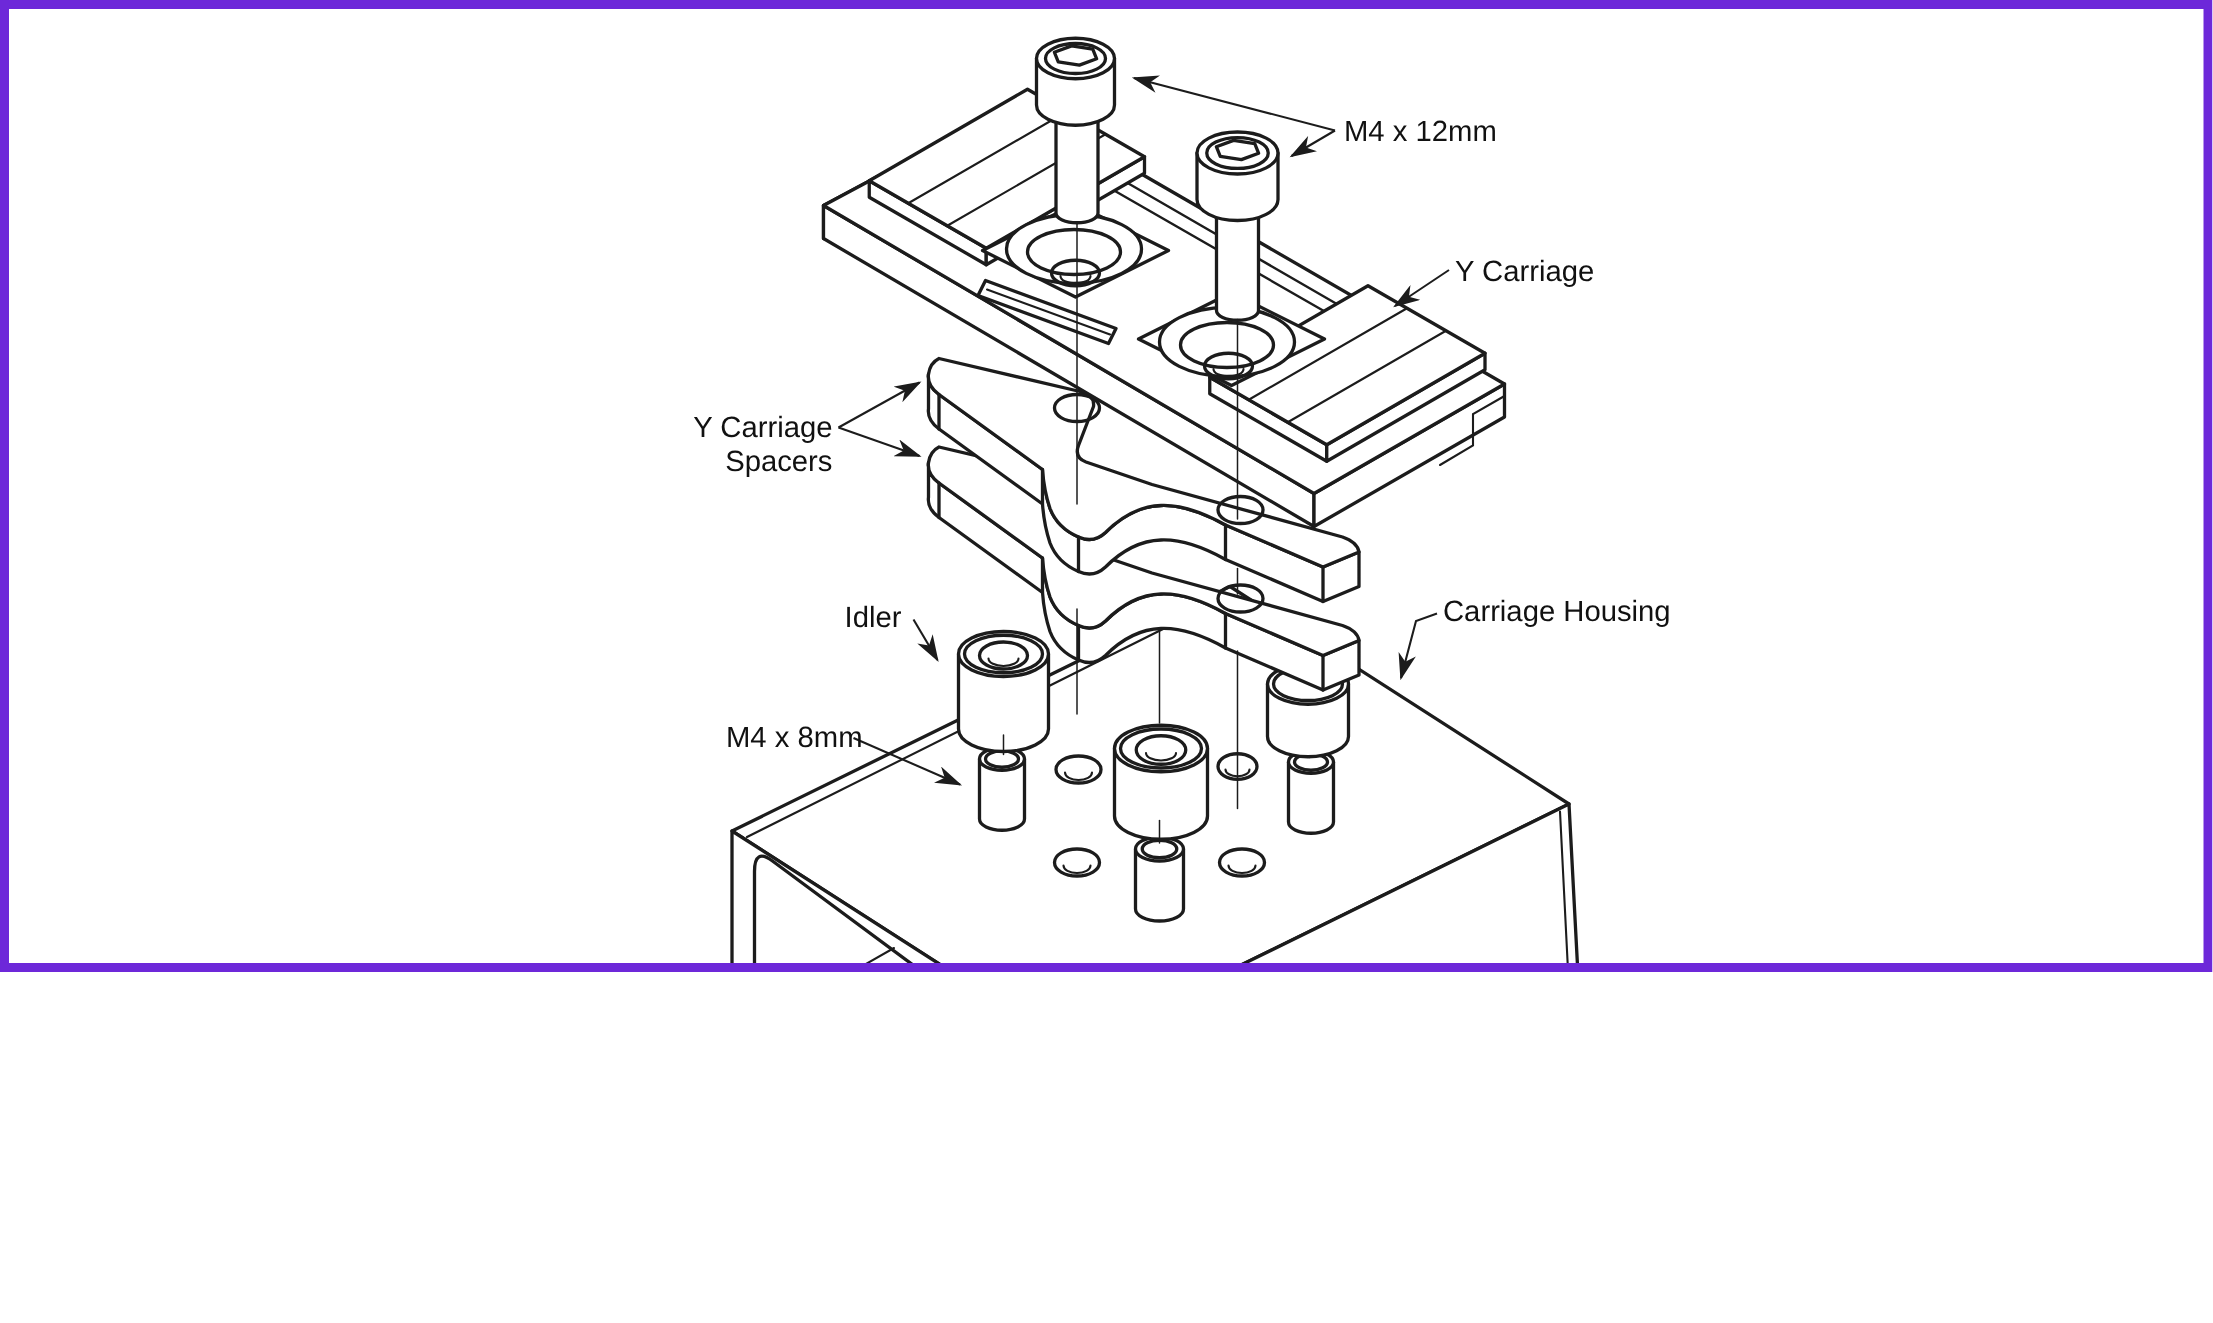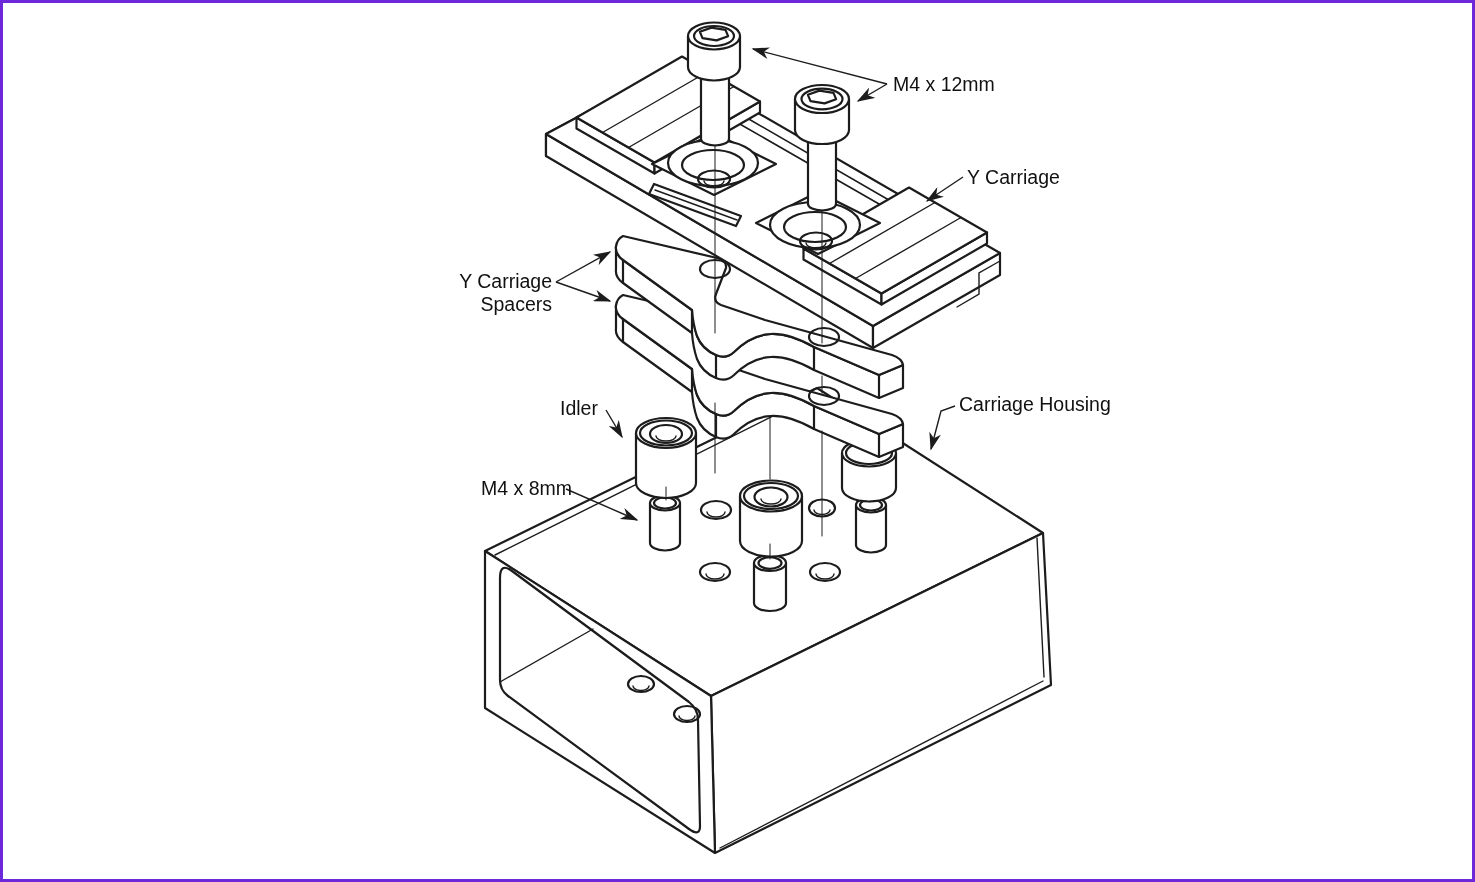--- a/index.html
+++ b/index.html
@@ -1,19 +1,19 @@
 <!DOCTYPE html>
 <html><head>
 <meta charset="utf-8">
 <style>
   html,body { margin:0; padding:0; background:#ffffff; }
   .stage {
-    position:relative; width:1475px; height:882px; background:#ffffff;
+    position:relative; width:1475px; height:648px; background:#ffffff;
     font-family:"Liberation Sans", sans-serif; overflow:hidden;
-    border:3px solid #6d28d9; box-sizing:border-box;
+    border:6px solid #6d28d9; box-sizing:border-box;
   }
   svg { position:absolute; left:0; top:0; }
   .part    { fill:#ffffff; stroke:#1c1c1c; stroke-width:2.2; stroke-linejoin:round; stroke-linecap:round; }
   .partnf  { fill:none;    stroke:#1c1c1c; stroke-width:2.2; stroke-linejoin:round; stroke-linecap:round; }
   .thin    { fill:none;    stroke:#1c1c1c; stroke-width:1.4; stroke-linecap:round; }
   .rail    { fill:none;    stroke:#1c1c1c; stroke-width:1.6; stroke-linecap:round; }
   .cl      { fill:none;    stroke:#1c1c1c; stroke-width:1;   stroke-linecap:round; }
   .leader  { fill:none;    stroke:#1c1c1c; stroke-width:1.4; }
   .lbl     { font-size:19.5px; fill:#111111; }
 </style>

